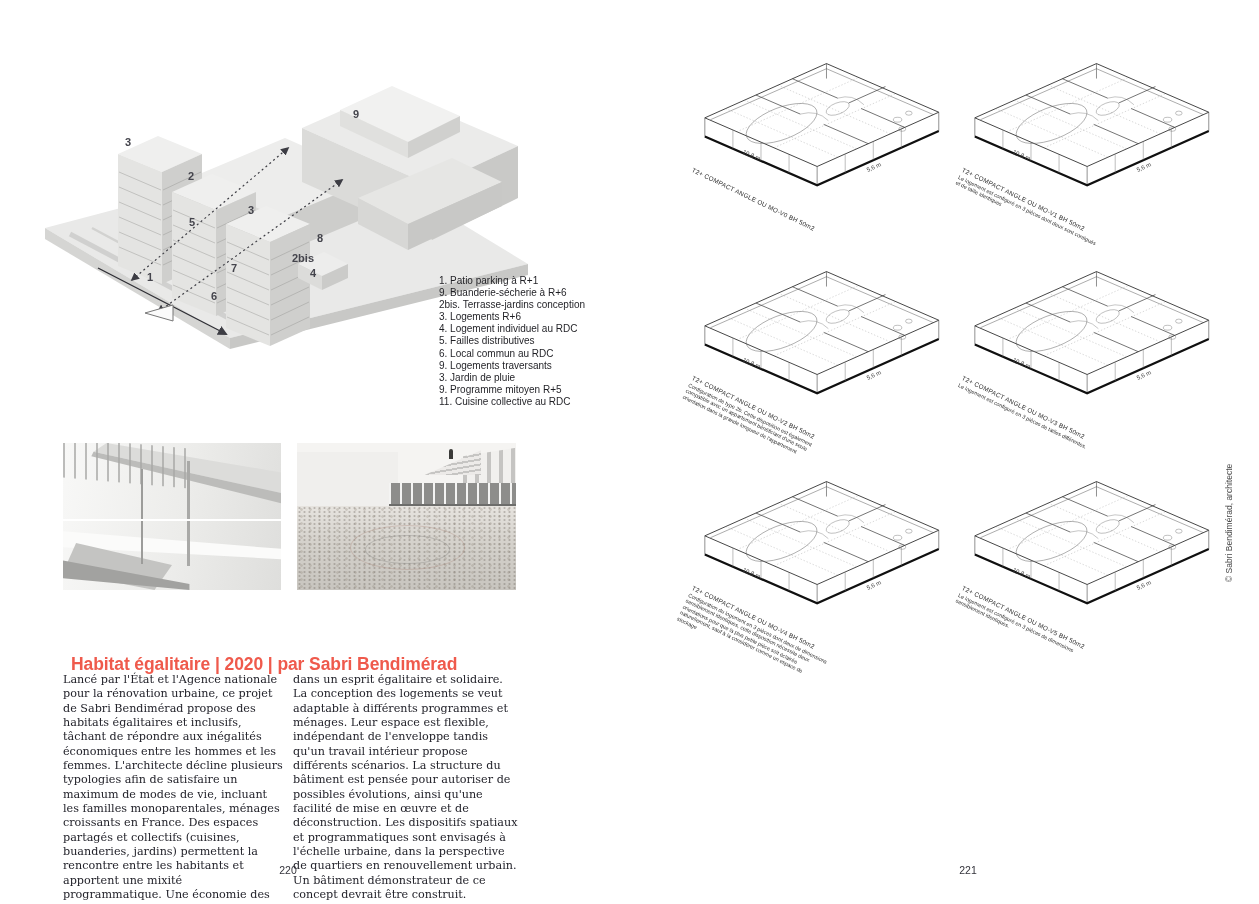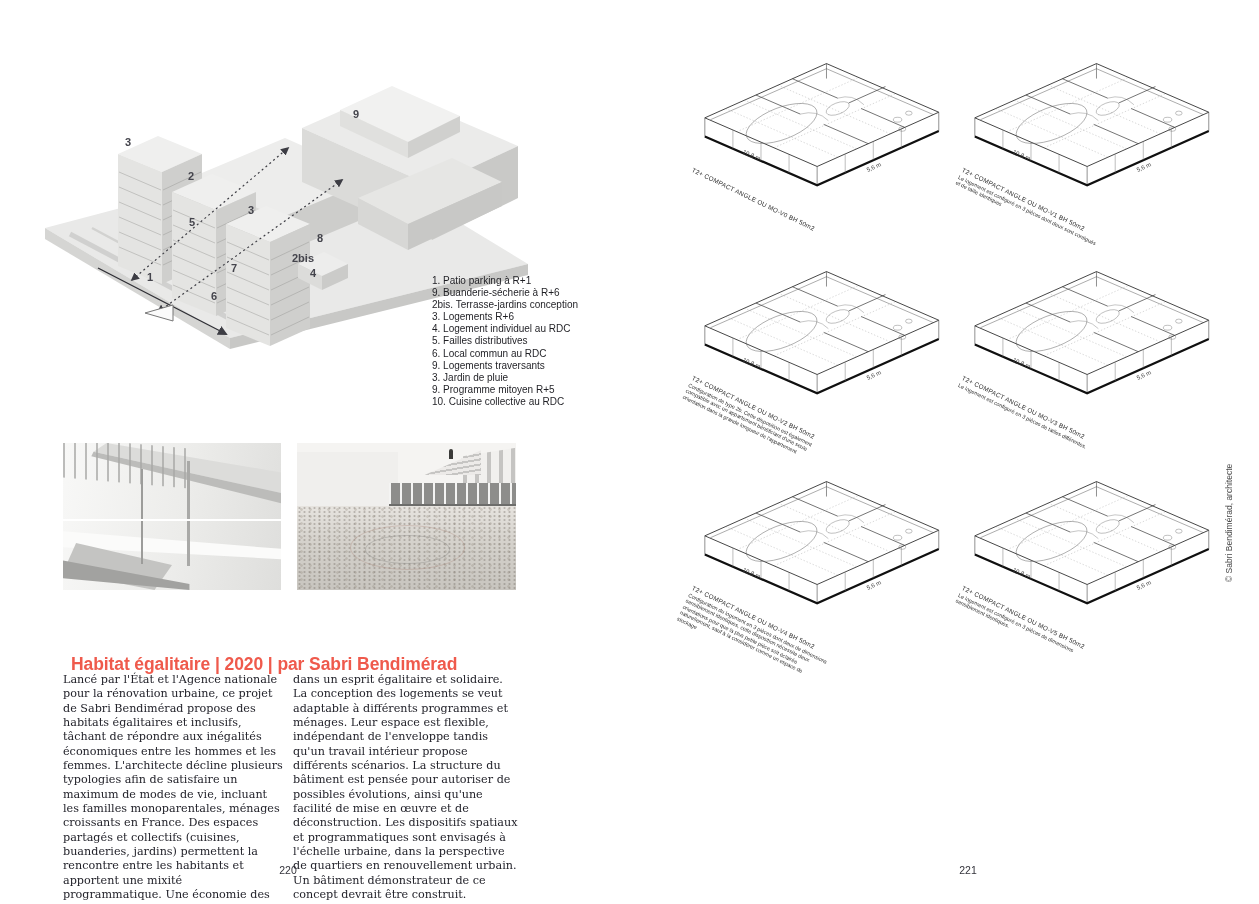--- a/index.html
+++ b/index.html
@@ -5,21 +5,21 @@
   html,body{margin:0;padding:0;background:#888;}
   .spread{position:relative;width:1259px;height:904px;background:#ffffff;overflow:hidden;
           font-family:"Liberation Sans",sans-serif;color:#222;}
   
   .massing{position:absolute;left:40px;top:58px;width:490px;height:295px;}
   .massing svg{position:absolute;inset:0;}
   .mlabel{position:absolute;font-size:11px;font-weight:bold;color:#44444c;letter-spacing:0;}
   .mlabel.small{font-size:11px;}
   
   .legend{position:absolute;left:432px;top:275px;width:150px;font-size:10px;line-height:12.1px;color:#1f1f24;}
-  .legend div{white-space:nowrap;}
+  .legend div{white-space:nowrap;margin-left:7px;}
   
   .photo{position:absolute;top:443px;height:147px;overflow:hidden;background:#f4f4f2;}
   .photo1{left:63px;width:218px;}
   .photo2{left:297px;width:219px;}
   .photo .ly{position:absolute;inset:0;}
   .p1-bg{background:linear-gradient(100deg,#f8f8f7 0%,#ececea 55%,#dededc 100%);}
   .p1-ceil{clip-path:polygon(20% 0%,100% 20%,100% 34%,14% 6%);background:#dcdcda;}
   .p1-ceiledge{clip-path:polygon(14% 6%,100% 34%,100% 41%,13% 9%);background:#bcbcba;}
   .p1-cols{left:42%;right:0;top:33%;height:27%;inset:auto;position:absolute;width:58%;
            background:repeating-linear-gradient(90deg,#a8a8a6 0 2px,rgba(0,0,0,0) 2px 11px);opacity:.75;transform:skewY(5deg);}
@@ -169,21 +169,21 @@
     <div>1. Patio parking à R+1</div>
     <div>9. Buanderie-sécherie à R+6</div>
     <div>2bis. Terrasse-jardins conception</div>
     <div>3. Logements R+6</div>
     <div>4. Logement individuel au RDC</div>
     <div>5. Failles distributives</div>
     <div>6. Local commun au RDC</div>
     <div>9. Logements traversants</div>
     <div>3. Jardin de pluie</div>
     <div>9. Programme mitoyen R+5</div>
-    <div>10. Cuisine collective au RDC</div>
+    <div>11. Cuisine collective au RDC</div>
   </div>
 
   <div class="photo photo1">
     <div class="ly p1-bg"></div>
     <div class="ly p1-ceil"></div>
     <div class="ly p1-ceiledge"></div>
     <div class="p1-cols"></div>
     <div class="ly p1-deck"></div>
     <div class="ly p1-ramp2"></div>
     <div class="ly p1-ramp1"></div>

